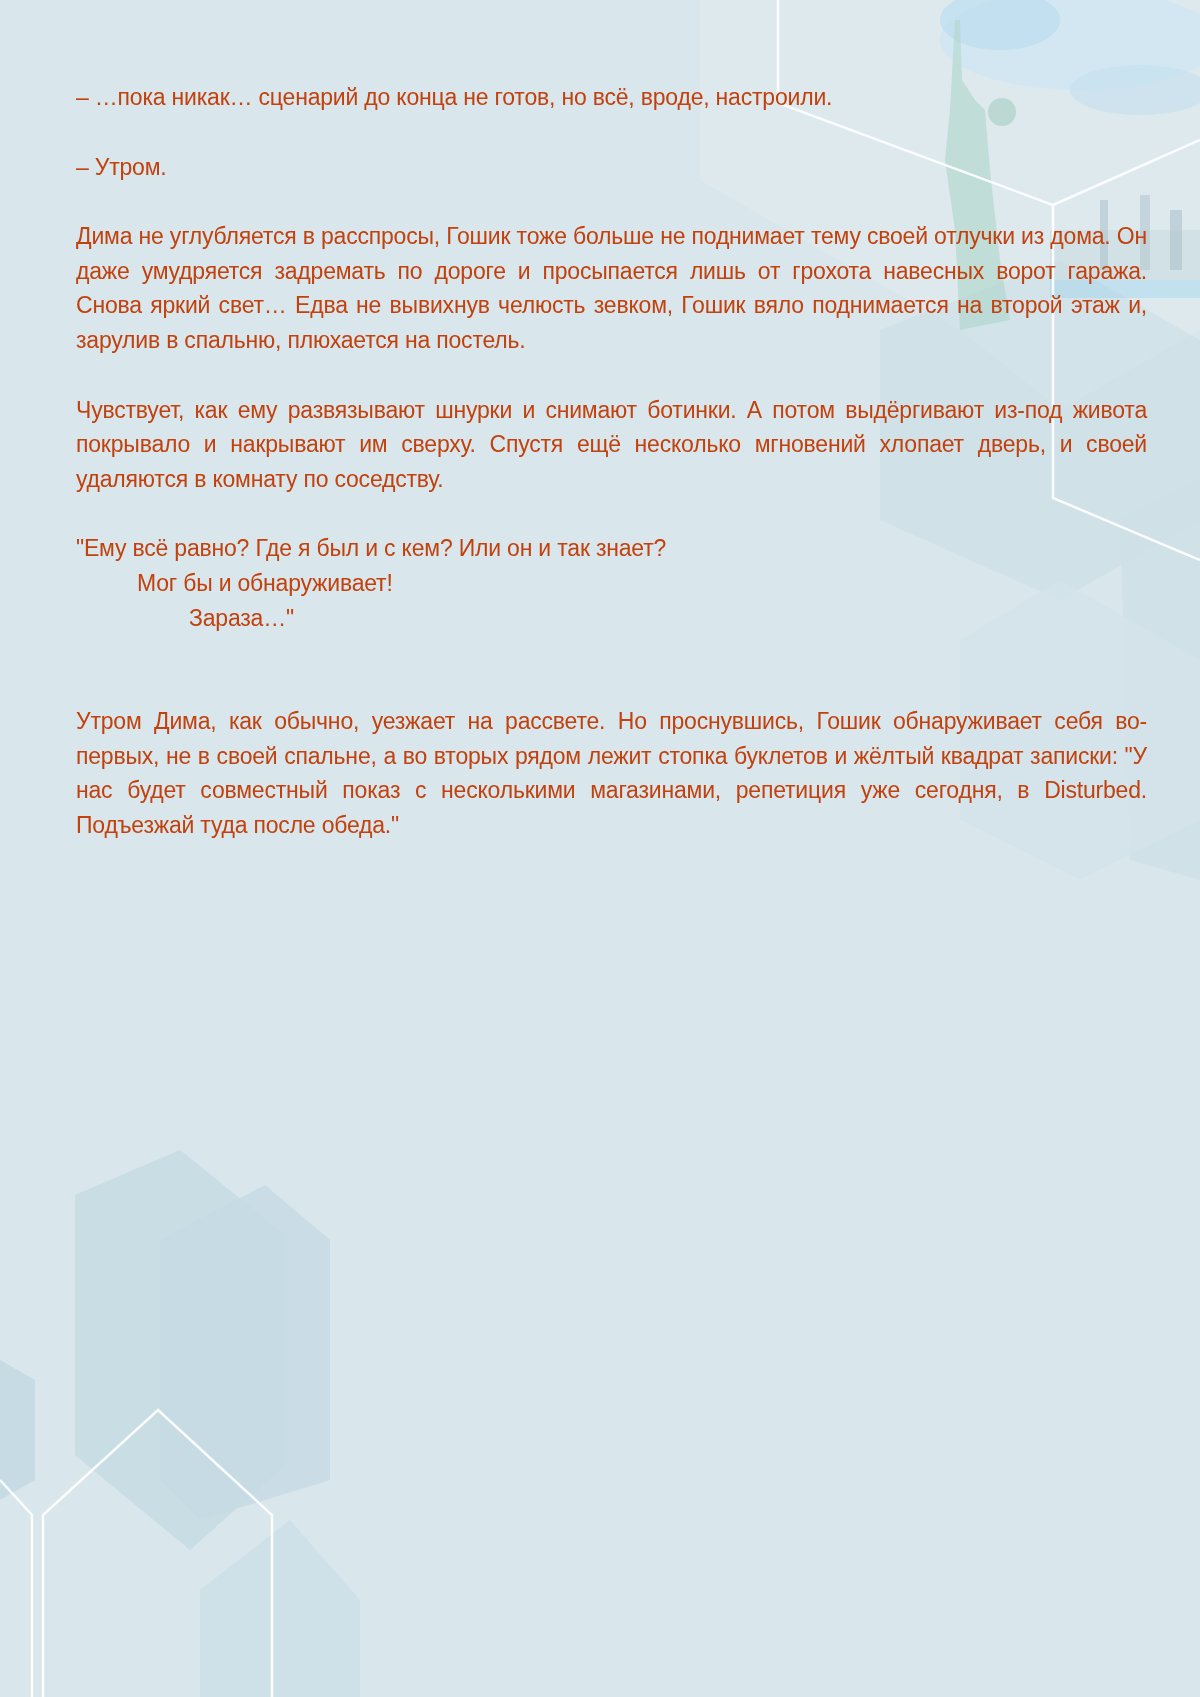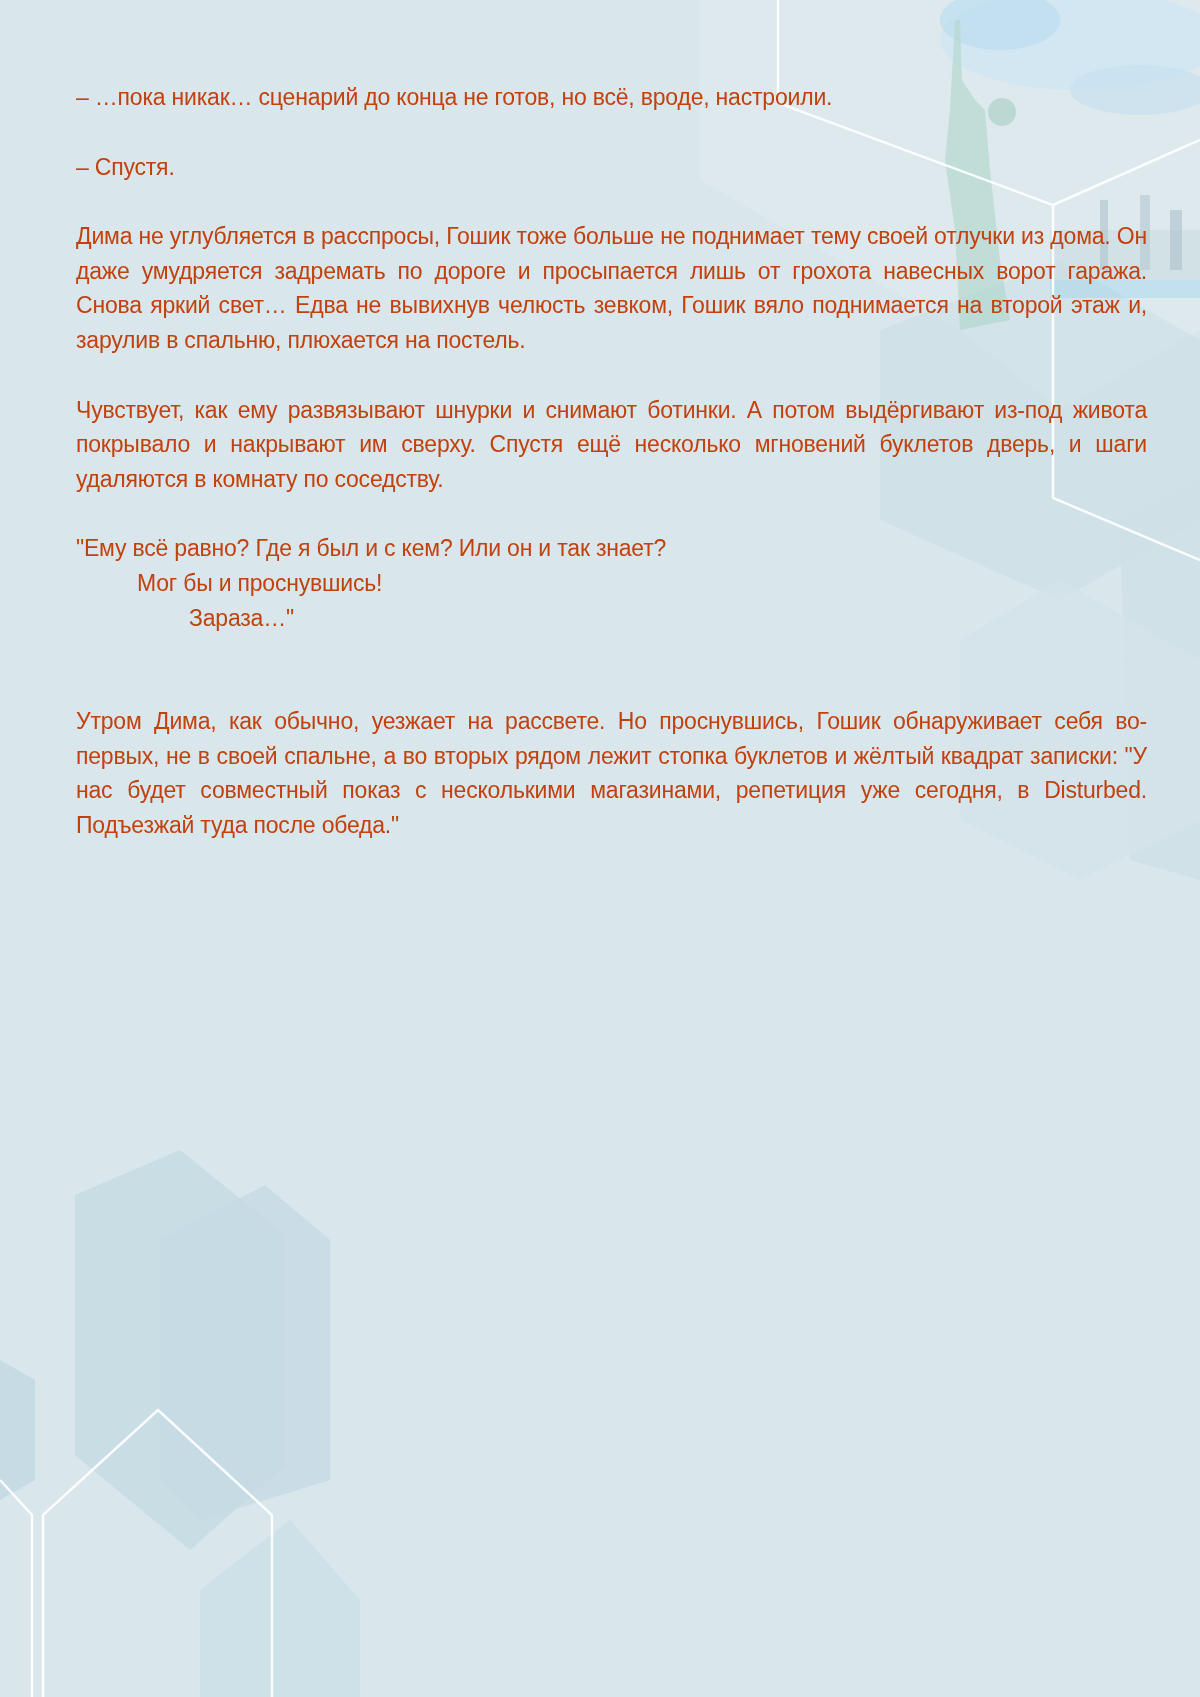--- a/index.html
+++ b/index.html
@@ -51,25 +51,25 @@
   <g fill="none" stroke="#ffffff" stroke-width="2.5" opacity="0.9">
     <polyline points="778,0 778,103 1053,205 1053,498 1200,560"></polyline>
     <polyline points="1053,205 1200,140"></polyline>
     <polyline points="0,1480 32,1515 32,1697"></polyline>
     <polyline points="43,1697 43,1515 158,1410 272,1515 272,1697"></polyline>
   </g>
 </svg>
 
 <main class="page">
   <p class="para">– …пока никак… сценарий до конца не готов, но всё, вроде, настроили.</p>
-  <p class="para">– Спустя.</p>
+  <p class="para">– Утром.</p>
   <p class="para">Дима не углубляется в расспросы, Гошик тоже больше не поднимает тему своей отлучки из дома. Он даже умудряется задремать по дороге и просыпается лишь от грохота навесных ворот гаража. Снова яркий свет… Едва не вывихнув челюсть зевком, Гошик вяло поднимается на второй этаж и, зарулив в спальню, плюхается на постель.</p>
-  <p class="para">Чувствует, как ему развязывают шнурки и снимают ботинки. А потом выдёргивают из-под живота покрывало и накрывают им сверху. Спустя ещё несколько мгновений буклетов дверь, и шаги удаляются в комнату по соседству.</p>
+  <p class="para">Чувствует, как ему развязывают шнурки и снимают ботинки. А потом выдёргивают из-под живота покрывало и накрывают им сверху. Спустя ещё несколько мгновений хлопает дверь, и своей удаляются в комнату по соседству.</p>
 
   <div class="para">
     <span class="line">"Ему всё равно? Где я был и с кем? Или он и так знает?</span>
-    <span class="line indent1">Мог бы и проснувшись!</span>
+    <span class="line indent1">Мог бы и обнаруживает!</span>
     <span class="line indent2">Зараза…"</span>
   </div>
   <div class="gap-lg"></div>
 
   <p class="para">Утром Дима, как обычно, уезжает на рассвете. Но проснувшись, Гошик обнаруживает себя во-первых, не в своей спальне, а во вторых рядом лежит стопка буклетов и жёлтый квадрат записки: "У нас будет совместный показ с несколькими магазинами, репетиция уже сегодня, в Disturbed. Подъезжай туда после обеда."</p>
 </main>
 
 </body></html>

